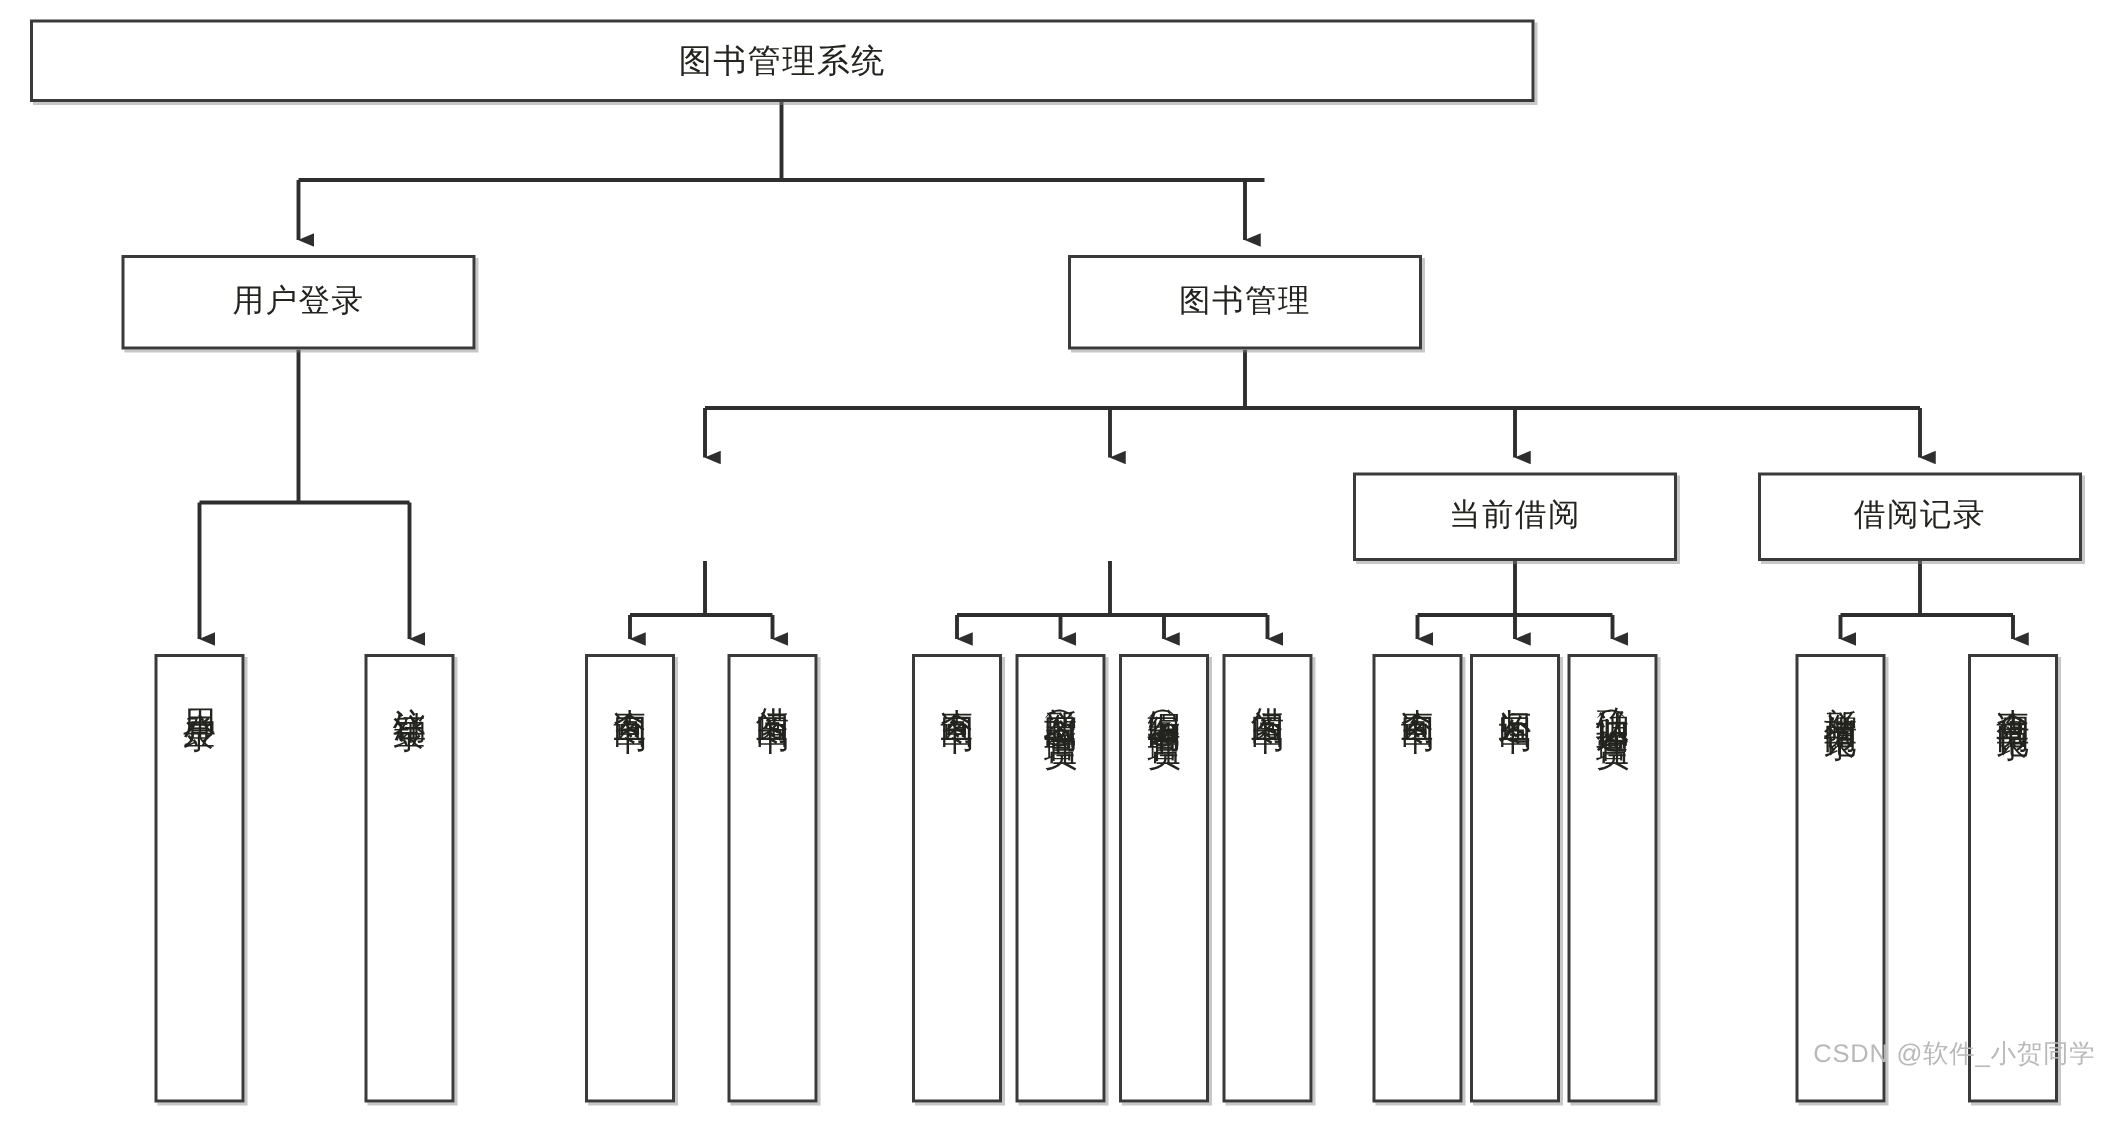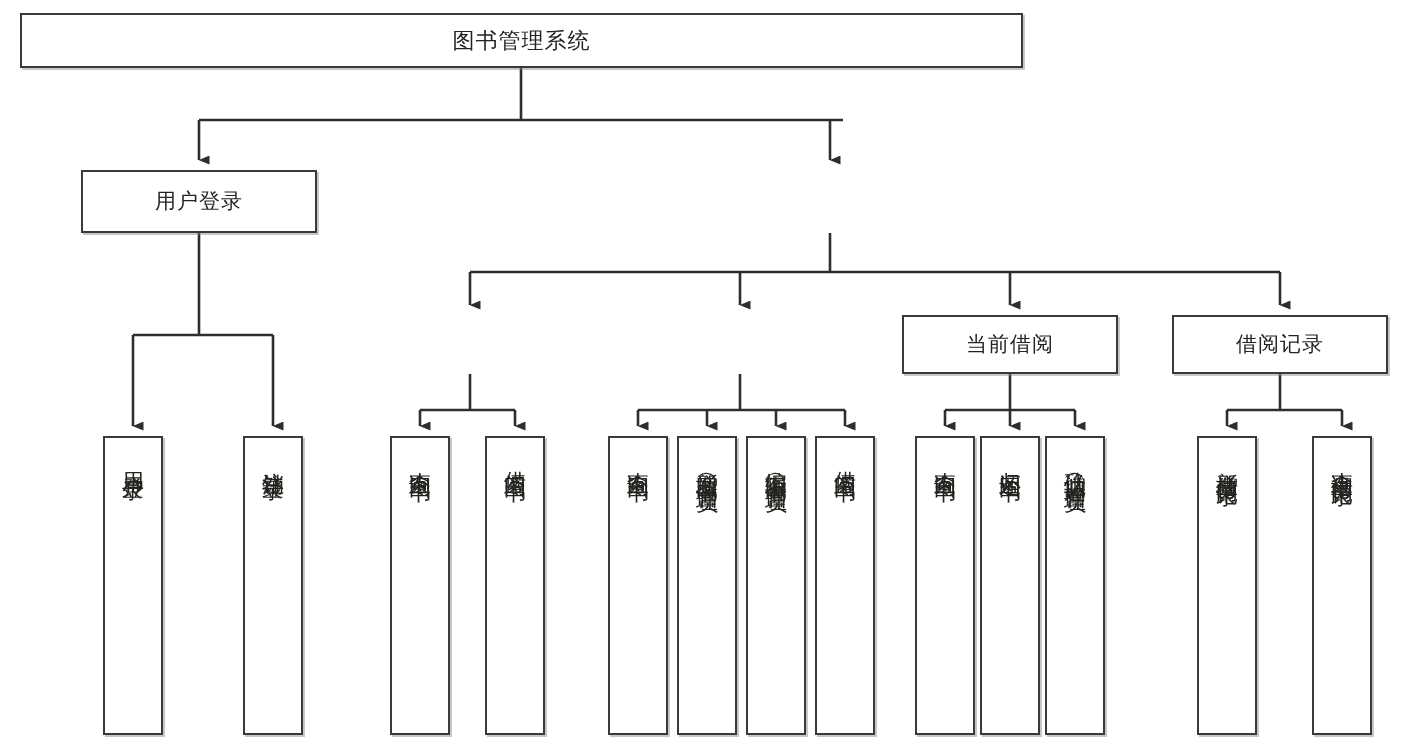--- a/index.html
+++ b/index.html
@@ -116,20 +116,23 @@
     </g>
   </svg>
 
   <div class="node root" style="left:20px;top:13px;width:1003px;height:55px;">
     <span class="lbl">图书管理系统</span>
   </div>
 
   <div class="node lvl1" style="left:81px;top:170px;width:236px;height:63px;">
     <span class="lbl">用户登录</span>
   </div>
+  <div class="node lvl1" style="left:712px;top:170px;width:236px;height:63px;">
+    <span class="lbl">图书管理</span>
+  </div>
 
   <div class="node lvl2" style="left:902px;top:315px;width:216px;height:59px;">
     <span class="lbl">当前借阅</span>
   </div>
   <div class="node lvl2" style="left:1172px;top:315px;width:216px;height:59px;">
     <span class="lbl">借阅记录</span>
   </div>
 
   <div class="node leaf" style="left:103px;top:436px;width:60px;height:299px;">
     <span class="lbl">用户登录</span>
@@ -168,13 +171,14 @@
     <span class="lbl">确认归还（管理员）</span>
   </div>
 
   <div class="node leaf" style="left:1197px;top:436px;width:60px;height:299px;">
     <span class="lbl">新增借阅记录</span>
   </div>
   <div class="node leaf" style="left:1312px;top:436px;width:60px;height:299px;">
     <span class="lbl">查询借阅记录</span>
   </div>
 
+  <div id="watermark">CSDN @软件_小贺同学</div>
 </div>
 
 </body></html>

